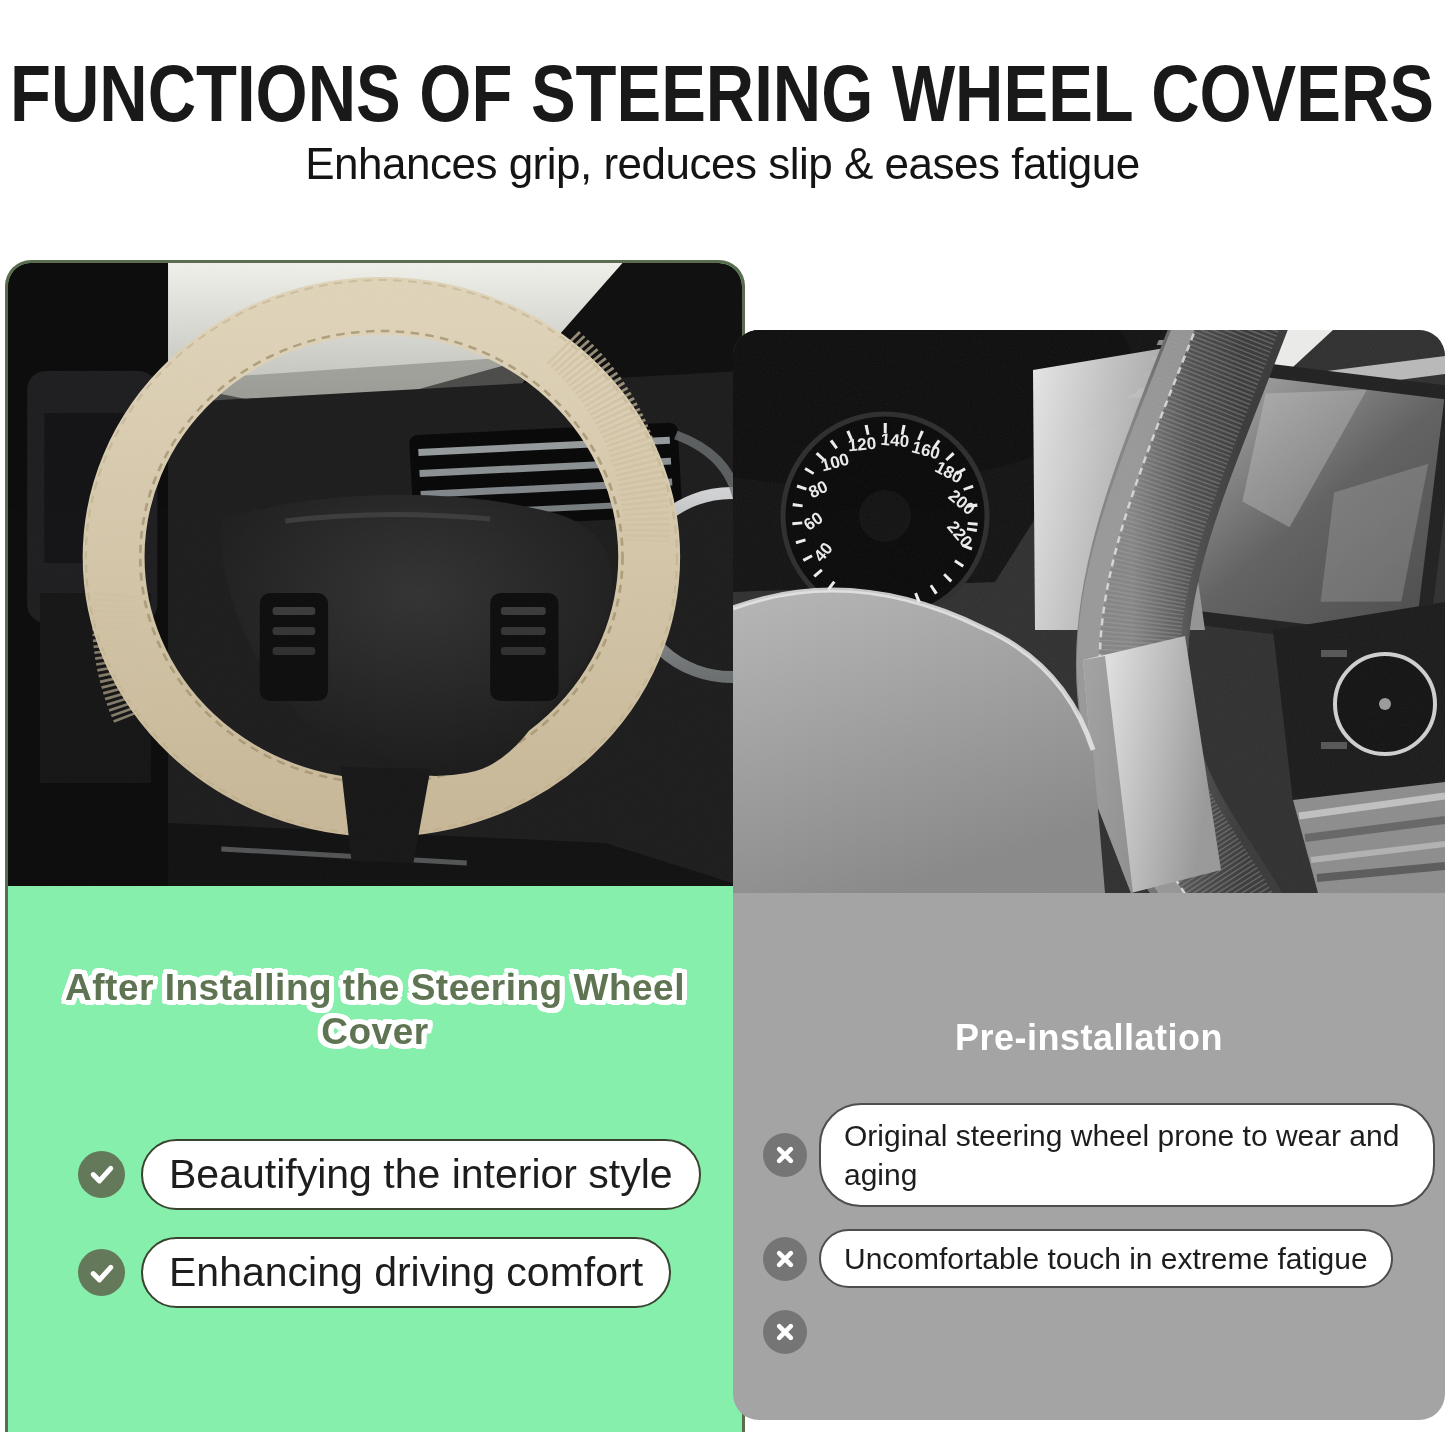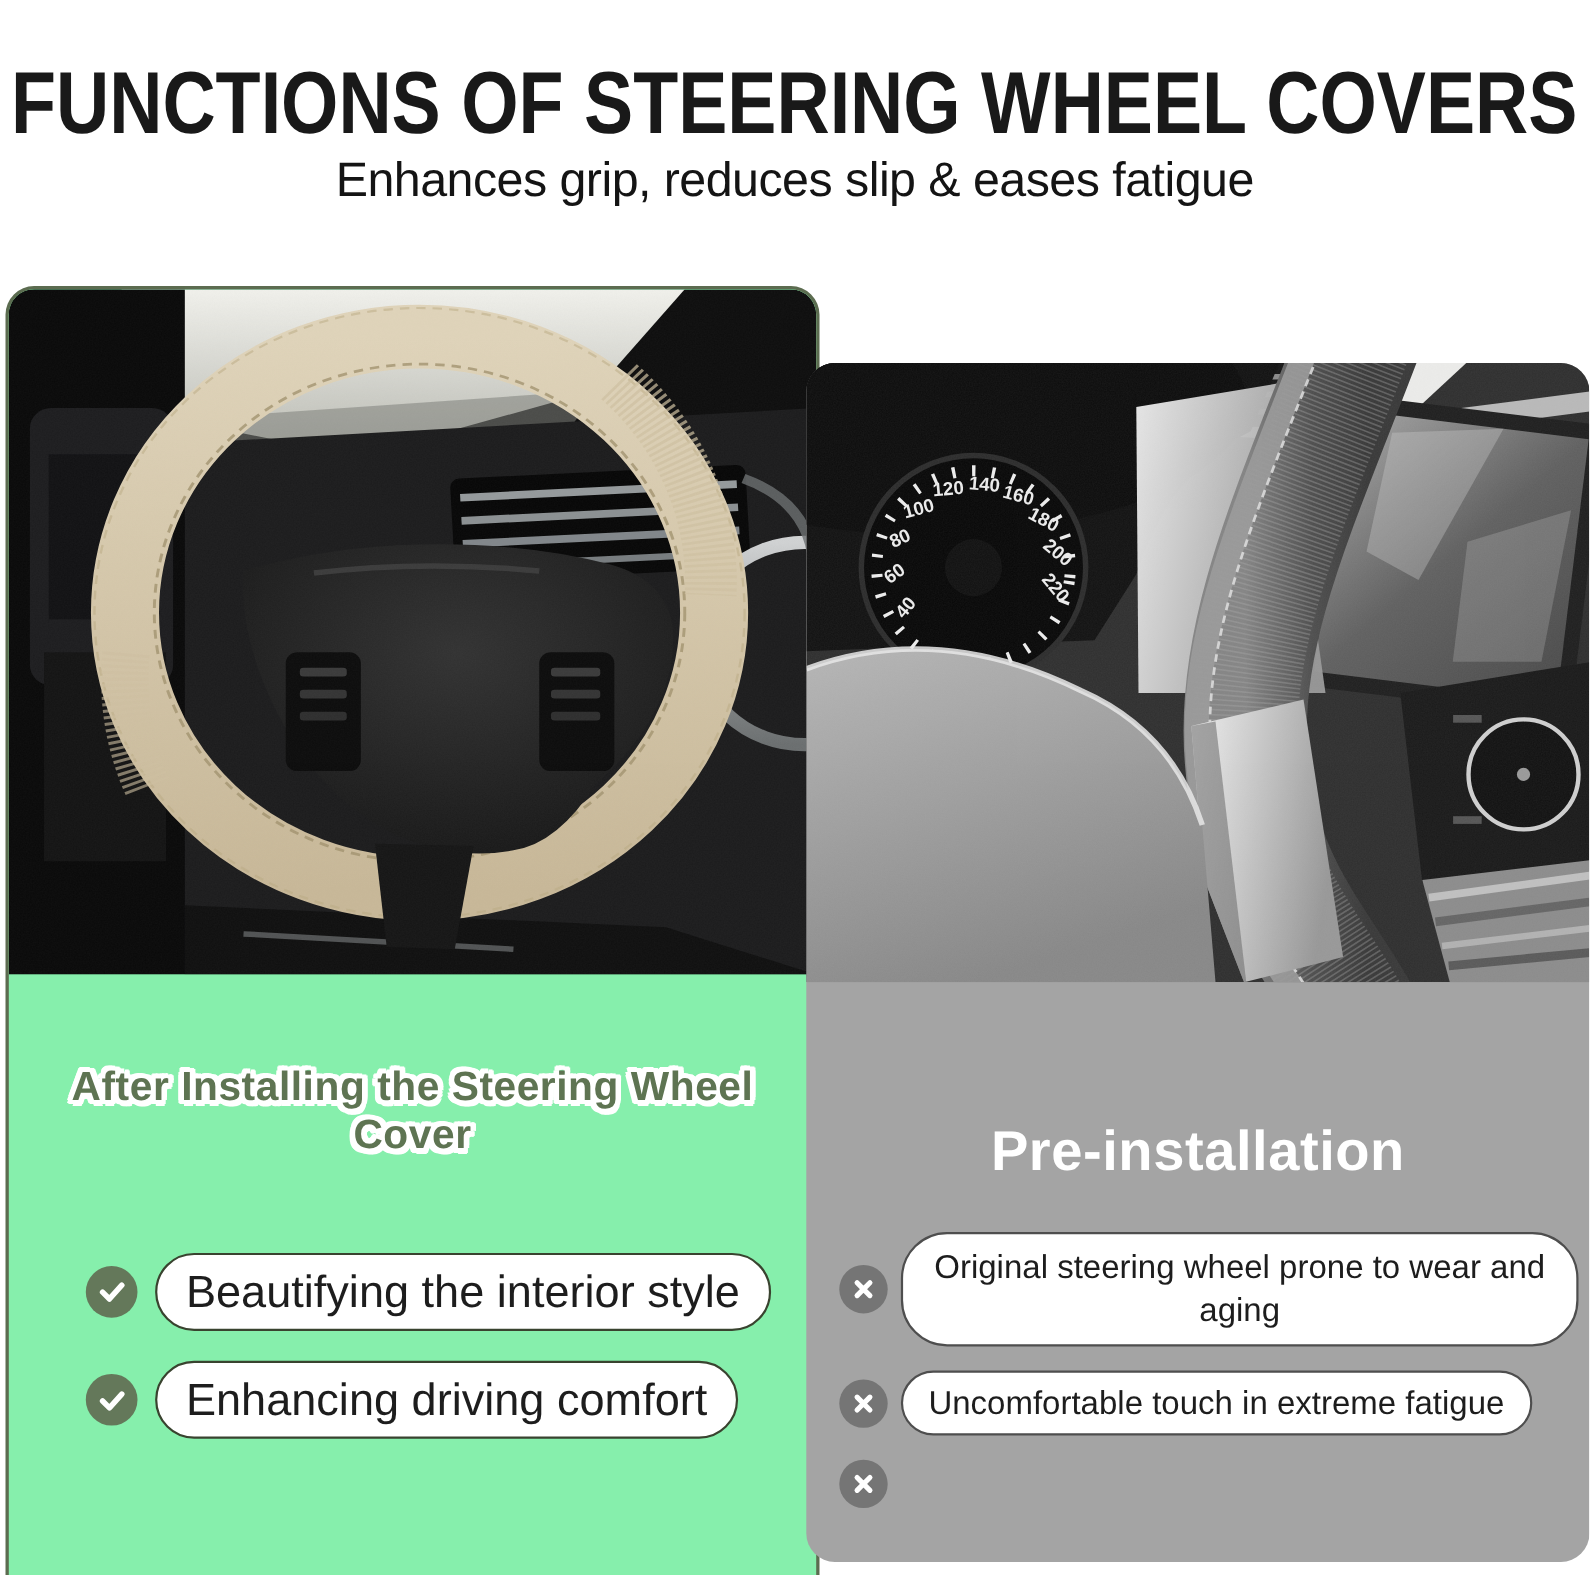--- a/index.html
+++ b/index.html
@@ -31,26 +31,26 @@
                 -3px -5px 0 #fff,3px 5px 0 #fff,5px -3px 0 #fff,-5px 3px 0 #fff;}
   .items{list-style:none;margin:84px 0 0 0;padding:0 0 0 70px;}
   .items li{display:flex;align-items:center;margin-bottom:27px;}
   .badge{flex-shrink:0;border-radius:50%;display:flex;align-items:center;justify-content:center;}
   .check-badge{width:47px;height:47px;background:#64785a;margin-right:16px;}
   .x-badge{width:44px;height:44px;background:#757575;margin-right:12px;}
   .pill{background:#ffffff;border:2px solid #39432f;border-radius:40px;
         padding:7px 26px;font-size:41px;color:#1d1d1d;line-height:1.3;white-space:nowrap;}
 
   
-  .pre-heading{margin:0;padding-top:124px;text-align:center;font-size:51px;font-weight:bold;
+  .pre-heading{margin:0;padding-top:124px;text-align:center;font-size:36px;font-weight:bold;
                color:#ffffff;letter-spacing:0.5px;}
   .items-pre{margin-top:44px;padding-left:30px;}
   .items-pre .pill{border-color:#4e4e4e;font-size:30px;padding:8px 23px;}
   .items-pre li{margin-bottom:22px;}
-  .pill.wide{width:616px;box-sizing:border-box;white-space:normal;border-radius:42px;padding:11px 23px;text-align:center;}
+  .pill.wide{width:616px;box-sizing:border-box;white-space:normal;border-radius:42px;padding:11px 23px;}
 </style>
 </head>
 <body>
 
 <div class="page">
 
   <svg class="title-svg" width="1445" height="92" viewBox="0 0 1445 92">
     <text x="722" y="76" font-size="80" text-anchor="middle" textLength="1424" lengthAdjust="spacingAndGlyphs">FUNCTIONS OF STEERING WHEEL COVERS</text>
   </svg>
   <div class="subtitle">Enhances grip, reduces slip &amp; eases fatigue</div>

